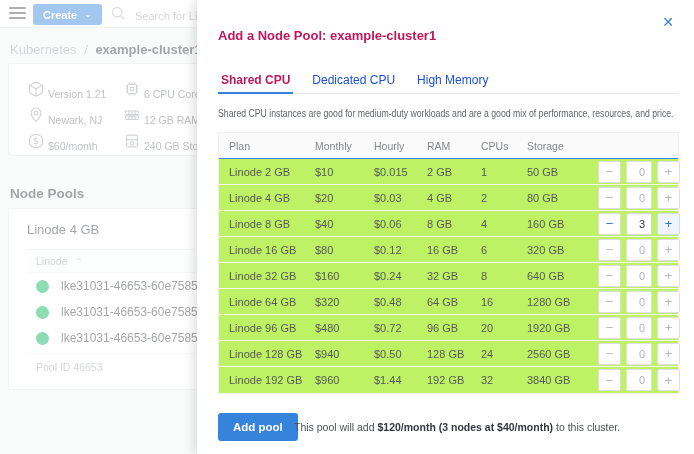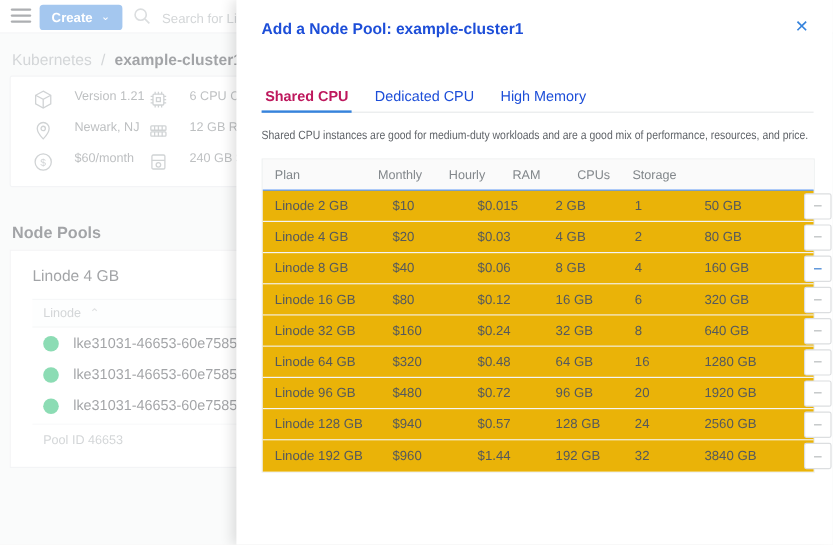--- a/index.html
+++ b/index.html
@@ -21,55 +21,55 @@
   .create-caret { font-size:9px; line-height:1; font-weight:400; }
   .search-wrap { position:absolute; left:110px; top:5px; display:flex; align-items:center; gap:8px; }
   .search-ph { font-size:11px; color:#9ea4a8; white-space:nowrap; }
   .breadcrumb { position:absolute; left:10px; top:42px; font-size:13px; }
   .crumb-light, .crumb-sep { color:#9ea4a8; }
   .crumb-sep { margin:0 4px; }
   .crumb-dark { color:#32363c; font-weight:700; }
   .summary-card { position:absolute; left:8px; top:63px; width:600px; height:93px;
     background:#fff; border:1px solid #e5e7ea; border-radius:2px; }
   #summary-grid { display:grid; grid-template-columns:96px auto; padding:10px 0 0 18px; grid-auto-rows:26px; width:280px; }
-  .sum-item { display:flex; align-items:flex-start; gap:17px; font-size:10.5px; color:#6e7377; white-space:nowrap; }
+  .sum-item { display:flex; align-items:flex-end; gap:3px; font-size:10.5px; color:#6e7377; white-space:nowrap; }
   .sum-item svg { flex:0 0 auto; }
   .np-heading { position:absolute; left:10px; top:186px; margin:0; font-size:13.5px; font-weight:600; color:#32363c; }
   .pool-card { position:absolute; left:8px; top:208px; width:560px; height:182px; background:#fff; border:1px solid #e5e7ea; }
   .pool-title { padding:13px 0 0 18px; font-size:13px; color:#32363c; }
   .pool-table { position:absolute; left:18px; right:0; top:40px; bottom:0; }
   .pool-thead { height:24px; background:#fbfcfc; border-top:1px solid #eceeef; border-bottom:1px solid #eceeef;
     display:flex; align-items:center; padding-left:9px; font-size:10.5px; color:#9ea4a8; }
   .sort { margin-left:7px; font-size:10px; color:#b9bdc0; }
   .node-row { height:26px; display:flex; align-items:center; gap:12px; padding-left:9px; cursor:pointer; }
   .status-dot { width:13px; height:13px; border-radius:50%; background:#00b159; }
   .node-id { font-size:12px; color:#32363c; white-space:nowrap; }
   .pool-id { height:26px; display:flex; align-items:center; padding-left:9px; margin-top:2px;
     font-size:10.5px; color:#9ea4a8; border-top:1px solid #f1f2f3; }
   
   .overlay { position:absolute; inset:0; background:rgba(255,255,255,0.55); }
   
   .drawer { position:absolute; top:0; left:197px; right:0; bottom:0; background:#fff;
     box-shadow:-4px 0 10px rgba(0,0,0,0.12); }
-  .d-title { position:absolute; left:21px; top:16px; margin:0; font-size:13px; font-weight:700; color:#1d4ed8;text-align:center; }
+  .d-title { position:absolute; left:21px; top:28px; margin:0; font-size:13px; font-weight:700; color:#be185d;text-align:center; }
   .d-close { position:absolute; right:18px; top:13px; background:none; border:none; padding:2px;
     color:#3683dc; font-size:14px; line-height:1; cursor:pointer; font-family:inherit; }
   #tabs { position:absolute; left:21px; right:16px; top:66px; height:28px; display:flex; gap:16px;
     border-bottom:1px solid #e8eaec; }
   .tab { background:none; border:none; padding:0 3px; font-size:12px; color:#1d4ed8; cursor:pointer;
     font-family:inherit; position:relative; }
   .tab.active { color:#be185d; font-weight:700; }
   .tab.active::after { content:""; position:absolute; left:0; right:0; bottom:-1px; height:2px; background:#3683dc; }
   .desc { position:absolute; left:21px; top:108px; margin:0; font-size:10px; color:#606469;
     white-space:nowrap; transform:scaleX(0.87); transform-origin:0 50%; }
   .plan-table { position:absolute; left:21px; top:132px; width:461px; border:1px solid #eef0f1; background:#fff; }
   .pt-grid { display:grid; grid-template-columns:86px 59px 53px 54px 46px 71px 1fr; align-items:center;
     height:26px; padding-left:10px; }
   .pt-head { background:#fafafa; border-bottom:1px solid #3b82f6; font-size:10.5px; color:#82878b; }
-  .pt-row { font-size:11px; color:#55595d; border-bottom:1px solid #f3f4f5; background:#eab308;gap:12px; }
+  .pt-row { font-size:11px; color:#55595d; border-bottom:1px solid #f3f4f5; background:#bef264; }
   .pt-row:last-child { border-bottom:none; }
   .stepper { display:flex; align-items:center; gap:5px; padding-right:1px; }
   .step-btn { width:23px; height:22px; border:1px solid #dcdee0; background:#fff; border-radius:2px;
     color:#b6b9bb; font-size:13px; line-height:1; display:flex; align-items:center; justify-content:center;
     cursor:pointer; font-family:inherit; padding:0; }
   .count-input { width:26px; height:22px; border:1px solid #dfe1e3; border-radius:2px; background:#fff;
     font-size:11px; color:#b2b5b7; text-align:right; padding:0 6px 0 0; font-family:inherit; }
   .pt-row.sel .step-btn { color:#2e77cf; }
   .pt-row.sel .step-btn.inc { background:#eef5fd; border-color:#cfe0f3; }
   .pt-row.sel .count-input { color:#32363c; border-color:#d4d6d8; }
@@ -301,21 +301,21 @@
           <span>1920 GB</span>
           <div class="stepper">
             <button class="step-btn dec">−</button>
             <input class="count-input" type="text" value="0" style="">
             <button class="step-btn inc">+</button>
           </div>
         </div>
         <div class="pt-grid pt-row">
           <span>Linode 128 GB</span>
           <span>$940</span>
-          <span>$0.57</span>
+          <span>$0.50</span>
           <span>128 GB</span>
           <span>24</span>
           <span>2560 GB</span>
           <div class="stepper">
             <button class="step-btn dec">−</button>
             <input class="count-input" type="text" value="0" style="">
             <button class="step-btn inc">+</button>
           </div>
         </div>
         <div class="pt-grid pt-row">
@@ -327,13 +327,17 @@
           <span>3840 GB</span>
           <div class="stepper">
             <button class="step-btn dec">−</button>
             <input class="count-input" type="text" value="0" style="">
             <button class="step-btn inc">+</button>
           </div>
         </div>
       </div>
   </div>
 
+  <footer class="d-footer">
+    <button class="add-pool">Add pool</button>
+    <p class="pool-summary"><span>This pool will add </span><strong>$120/month (3 nodes at $40/month)</strong><span> to this cluster.</span></p>
+  </footer>
 </aside>
 
 </body></html>

